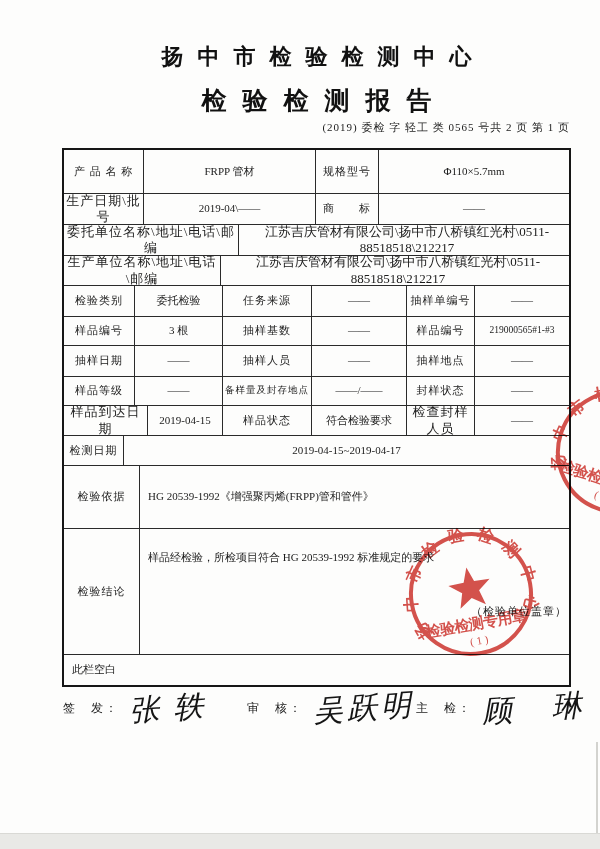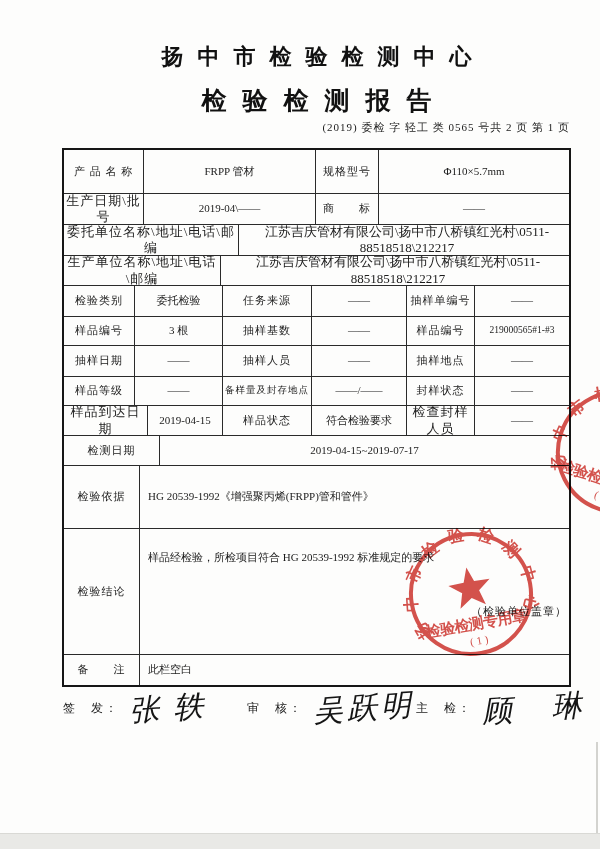--- a/index.html
+++ b/index.html
@@ -143,40 +143,39 @@
     <div class="tr h30">
       <div class="td lbl small" style="width:84px">样品到达日期</div>
       <div class="td" style="width:75px">2019-04-15</div>
       <div class="td lbl" style="width:89px">样品状态</div>
       <div class="td" style="width:95px">符合检验要求</div>
       <div class="td lbl small" style="width:68px">检查封样人员</div>
       <div class="td" style="flex:1">——</div>
     </div>
 
     <div class="tr h30">
-      <div class="td lbl" style="width:96px">检测日期</div>
-      <div class="td" style="flex:1">2019-04-15~2019-07-17</div>
+      <div class="td lbl" style="width:60px">检测日期</div>
+      <div class="td" style="flex:1">2019-04-15~2019-04-17</div>
     </div>
 
     <div class="tr h63">
       <div class="td lbl" style="width:76px">检验依据</div>
       <div class="td left" style="flex:1">HG 20539-1992《增强聚丙烯(FRPP)管和管件》</div>
     </div>
 
     <div class="tr h126">
       <div class="td lbl" style="width:76px">检验结论</div>
       <div class="td concl" style="flex:1">
         <div class="line1">样品经检验，所检项目符合 HG 20539-1992 标准规定的要求</div>
         <div class="sealnote">（检验单位盖章）</div>
         <div class="dateline"><span style="margin-left:0">签发日期：</span><span>2019 年 04 月</span><span>17</span><span>日</span></div>
       </div>
     </div>
 
     <div class="tr h30">
-      <div class="td lbl" style="width:76px">备　　注</div>
       <div class="td left" style="flex:1">此栏空白</div>
     </div>
 
   </div>
 
   <div class="sig-group" style="left:63px">
     <span class="sig-label">签　发：</span>
     <span class="sig-name" style="letter-spacing:14px">张轶</span>
   </div>
   <div class="sig-group" style="left:247px">

